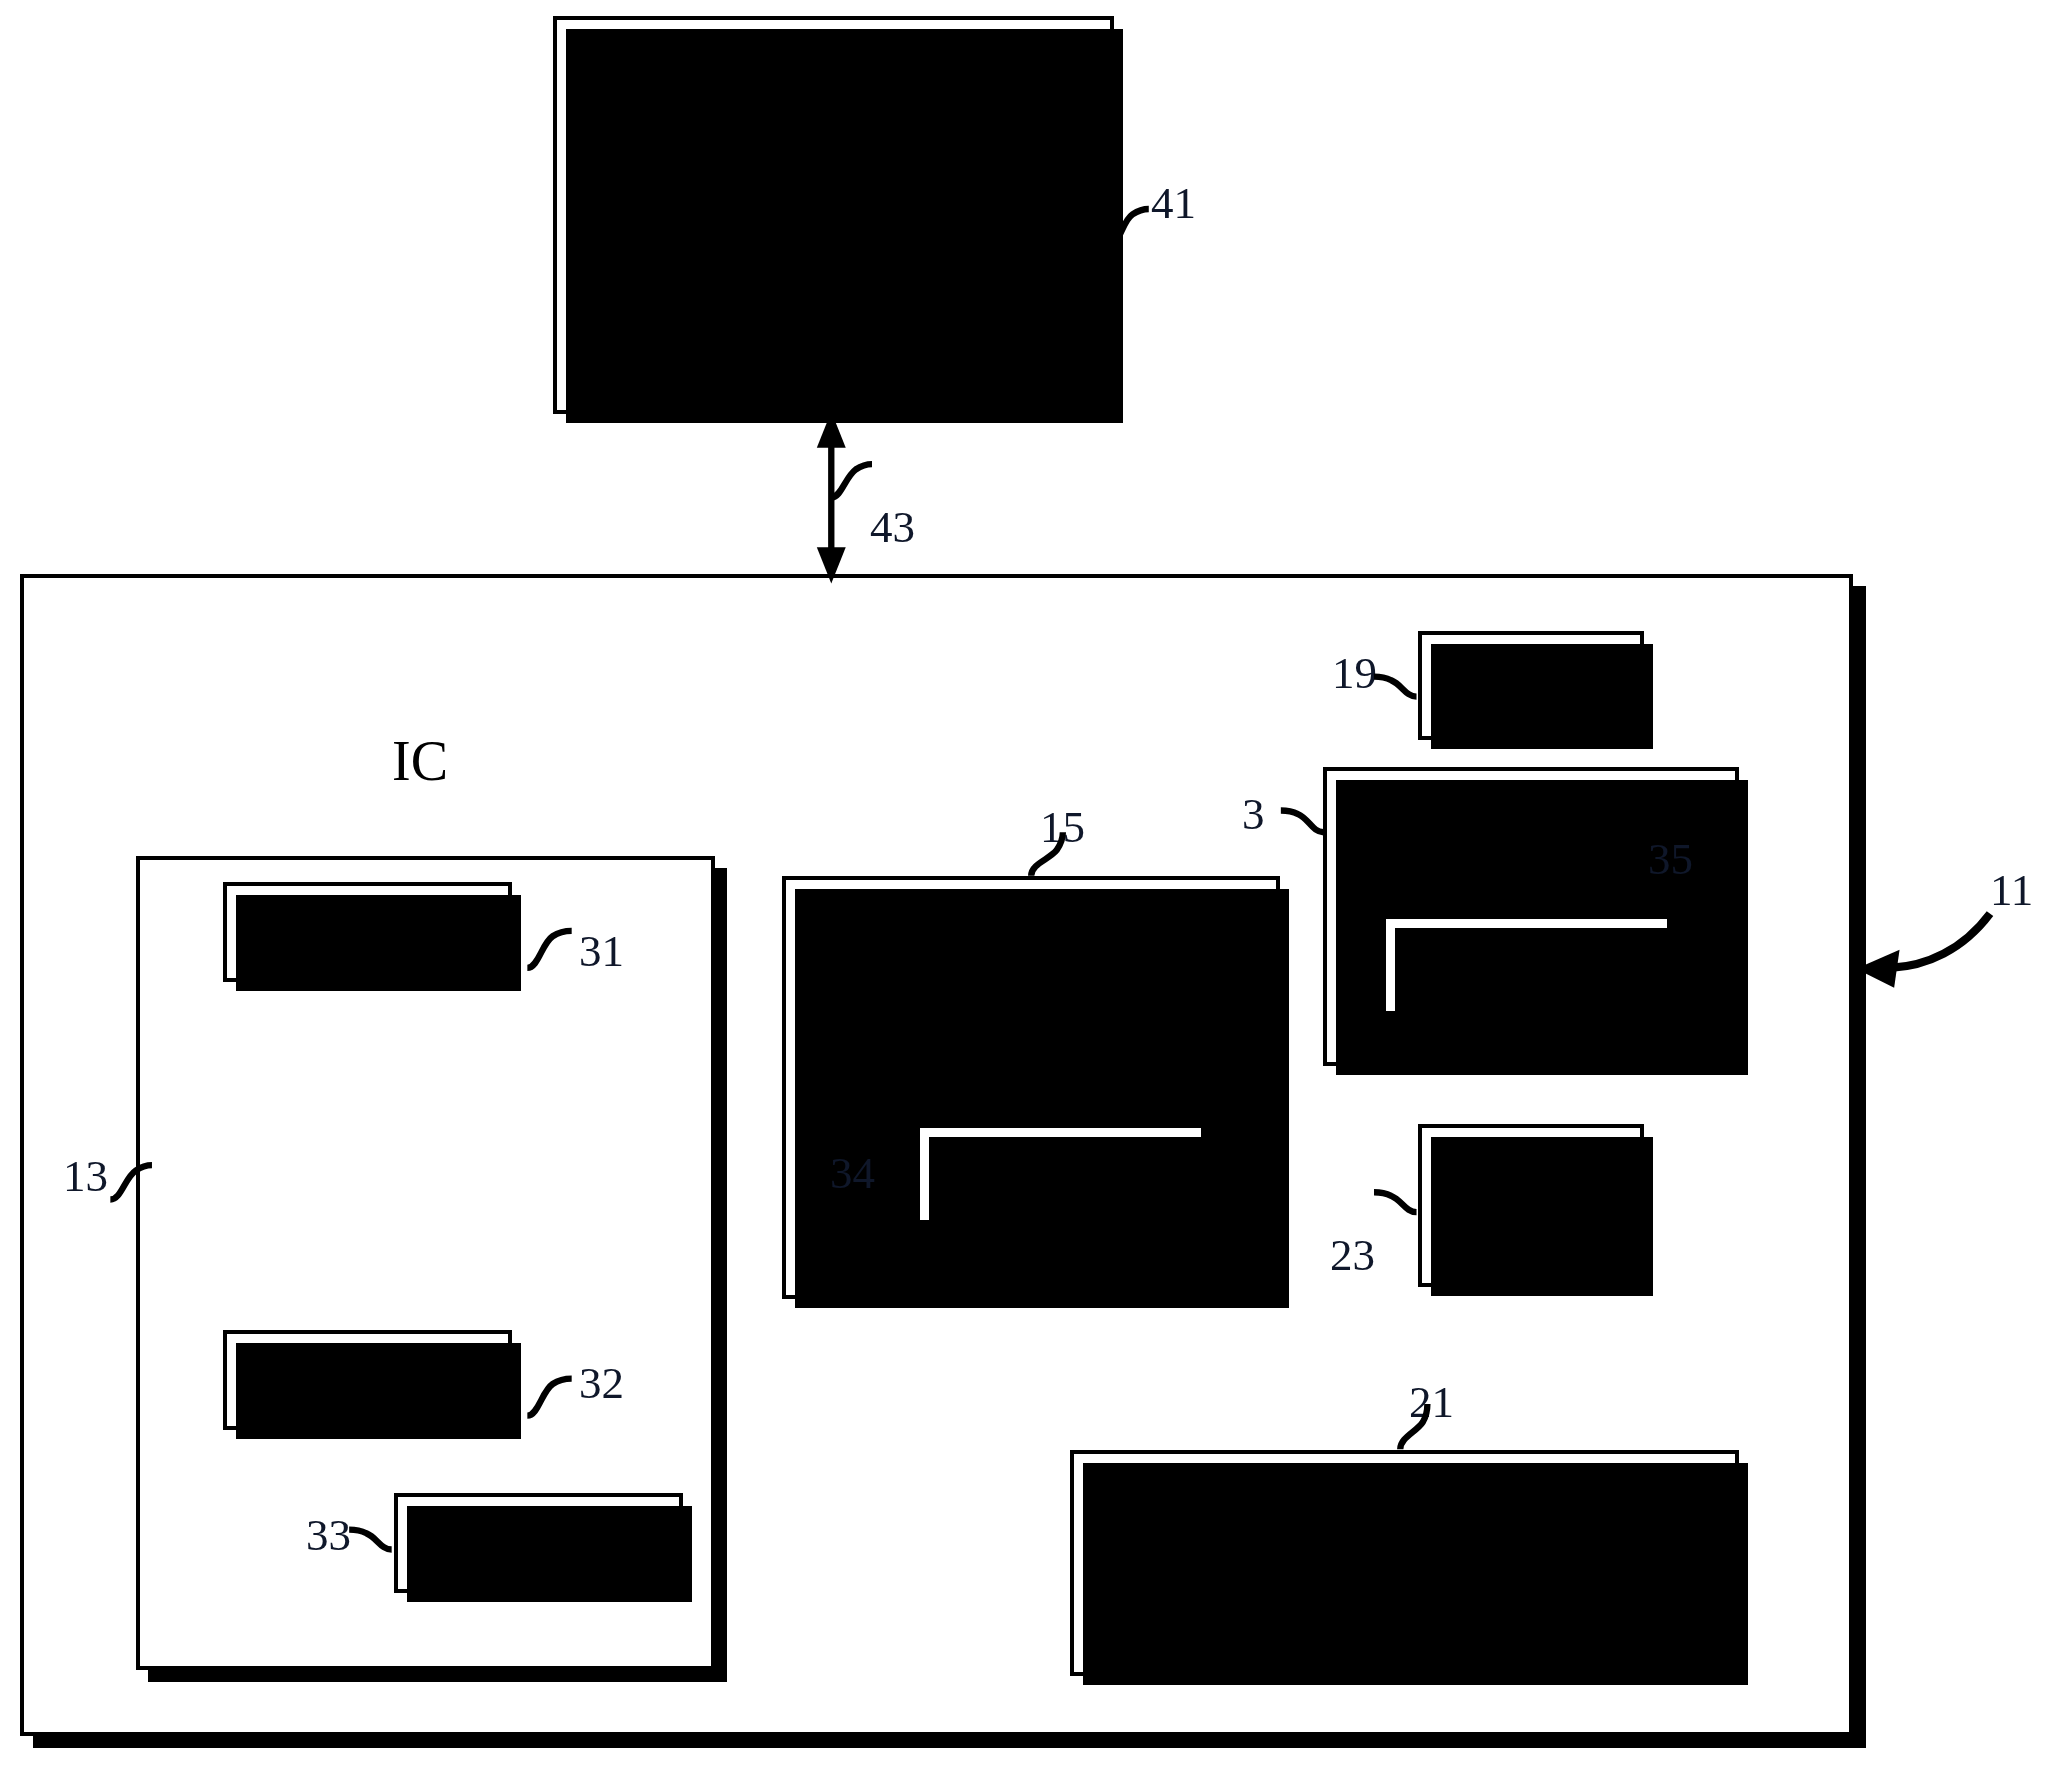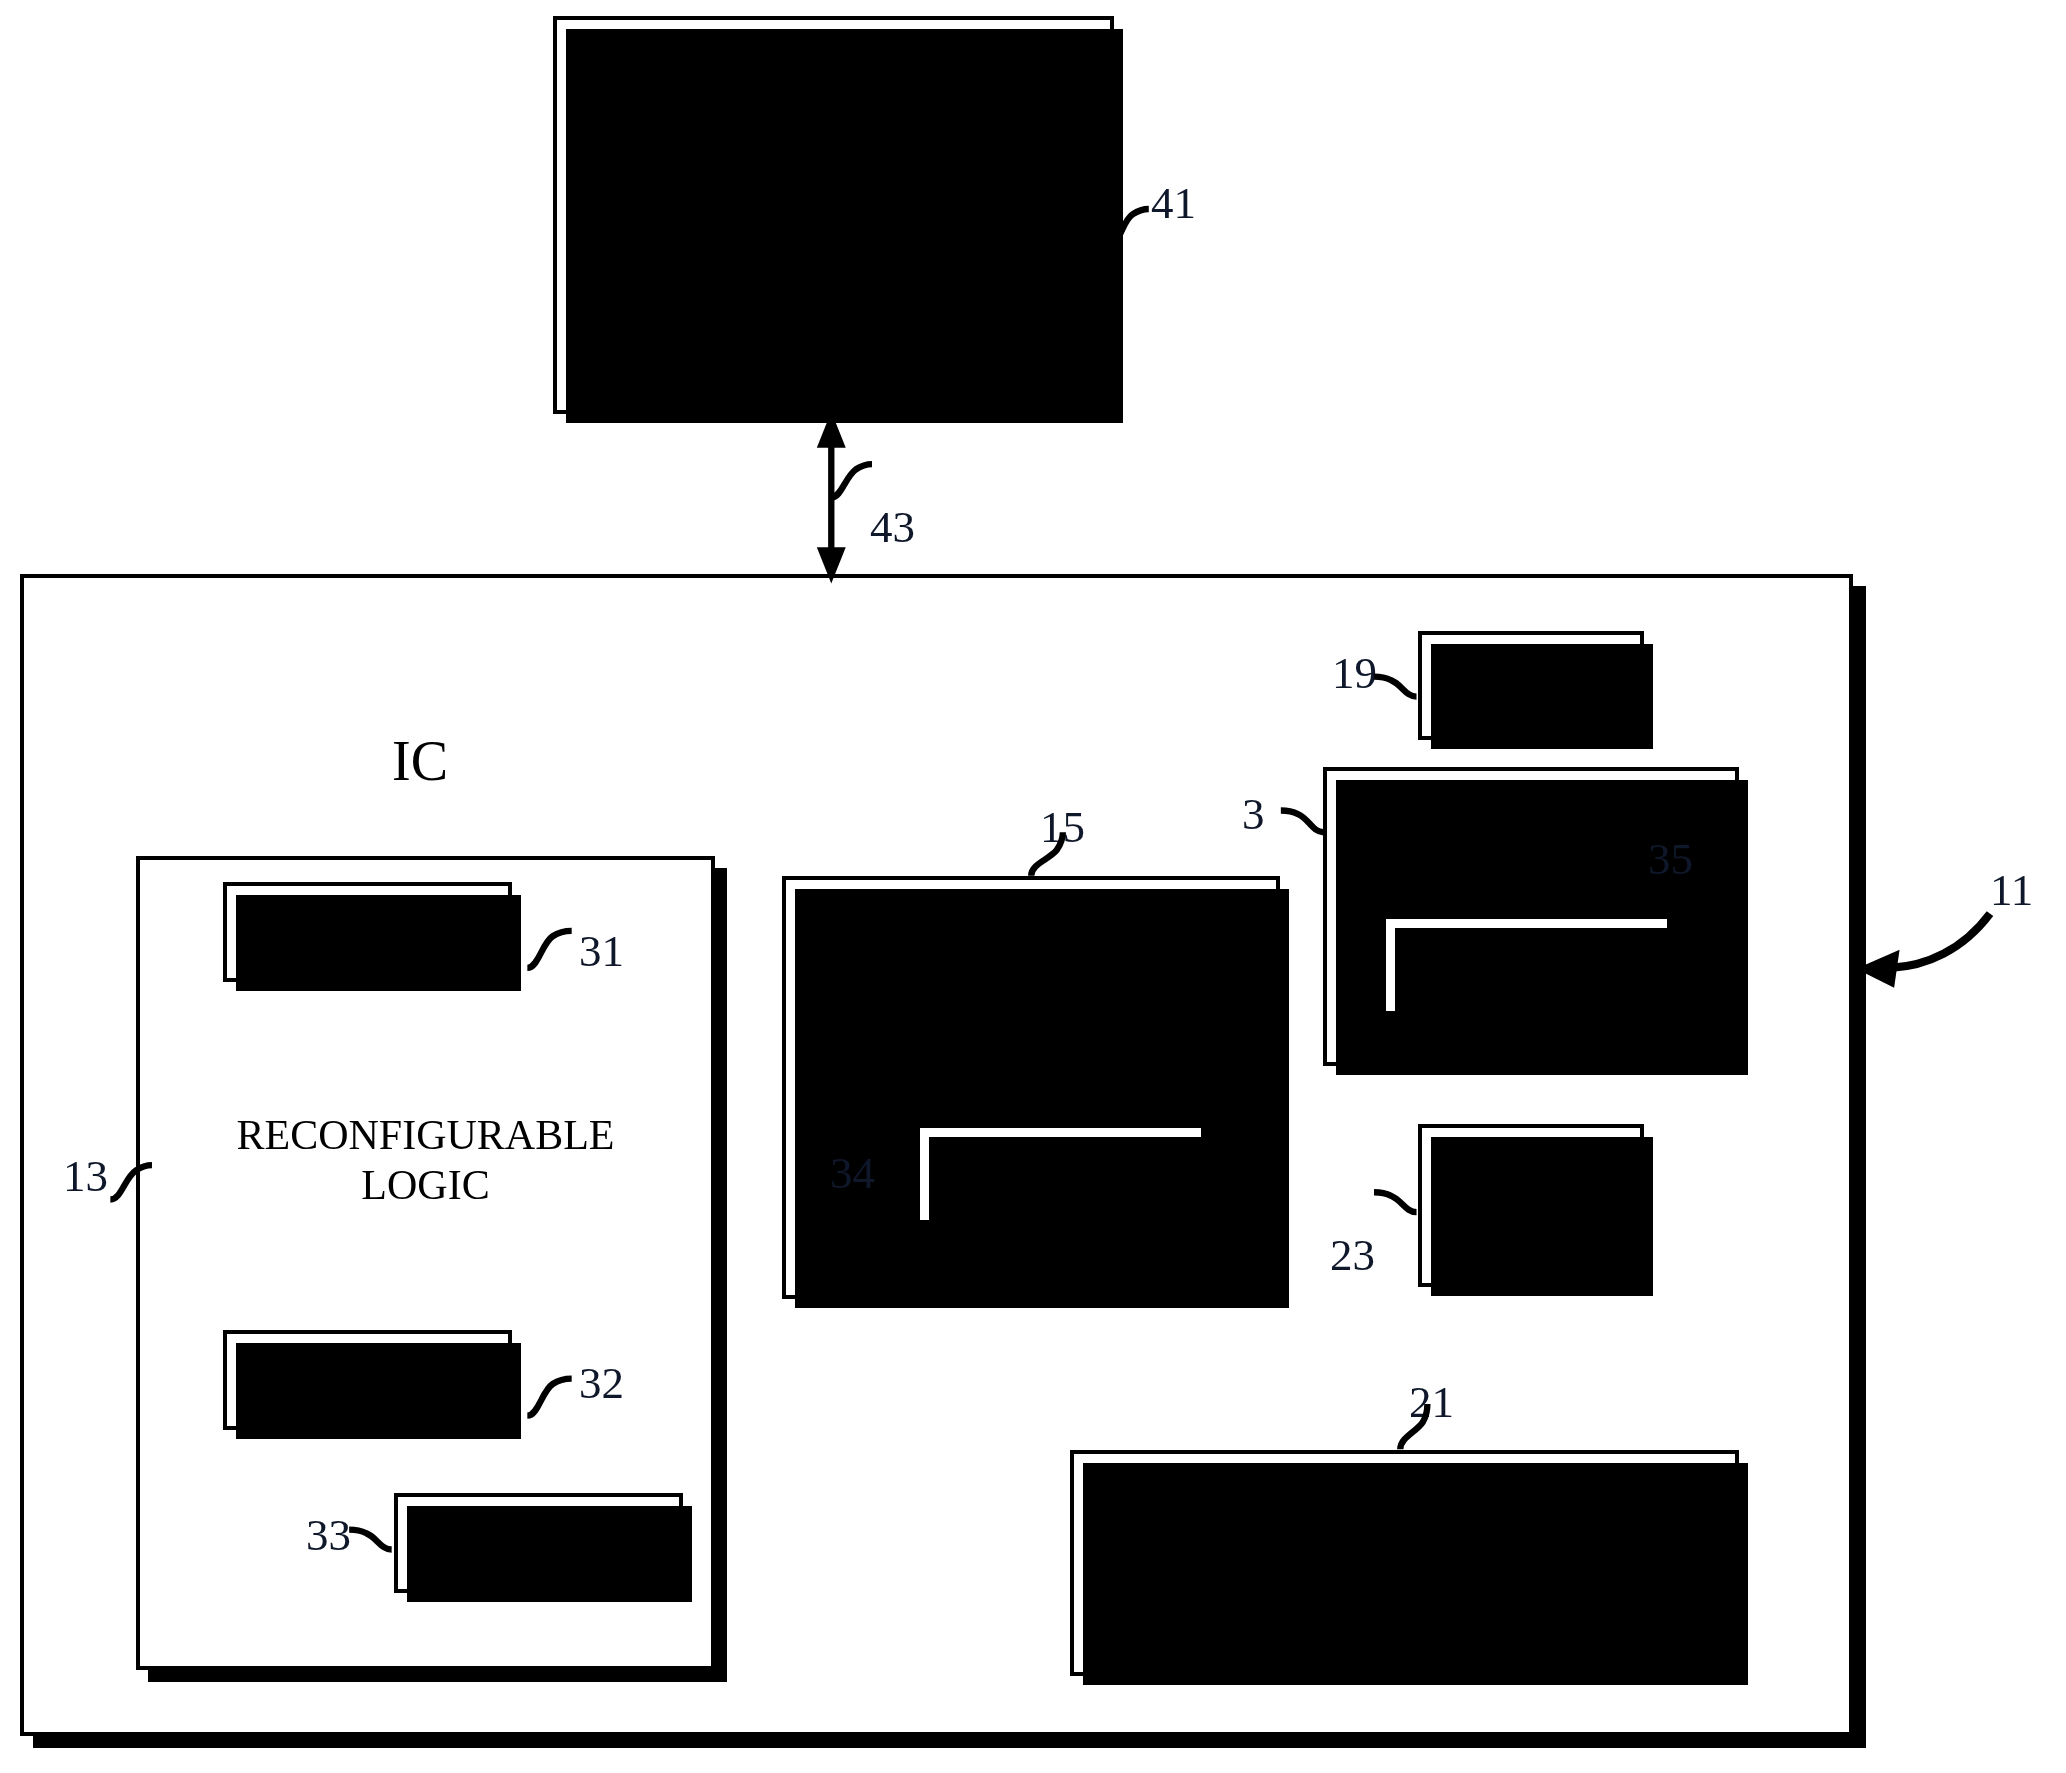--- a/index.html
+++ b/index.html
@@ -99,24 +99,20 @@
 
   <div class="shadow-layer" style="left:33px; top:586px; width:1833px; height:1162px;"></div>
   <div class="box" style="left:20px; top:574px; width:1833px; height:1162px; display:block;"></div>
 
   <div class="lbl" style="left:378px; top:733px; font-size:56px;margin-left:14px;">IC</div>
   <div class="reftag" style="left:1990px; top:868px;">11</div>
 
   <div class="shadow-layer" style="left:148px; top:868px; width:579px; height:814px;"></div>
   <div class="box" style="left:136px; top:856px; width:579px; height:814px; display:block;"></div>
 
-  <div class="lbl" style="left:136px; top:1110px; width:579px; text-align:center; font-size:42px; line-height:1.2;">
-    <span>RECONFIGURABLE</span><br>
-    <span>LOGIC</span>
-  </div>
   <div class="reftag" style="left:63px; top:1154px;">13</div>
 
   <div class="box shadow" style="left:223px; top:882px; width:289px; height:100px; font-size:40px;">
     <span class="boxtext"><span>E</span><span class="sup">2</span> <span>PROM</span></span>
   </div>
   <div class="reftag" style="left:579px; top:929px;">31</div>
 
   <div class="box shadow" style="left:223px; top:1330px; width:289px; height:100px; font-size:40px;">
     <span class="boxtext"><span>E</span><span class="sup">2</span> <span>PROM</span></span>
   </div>

